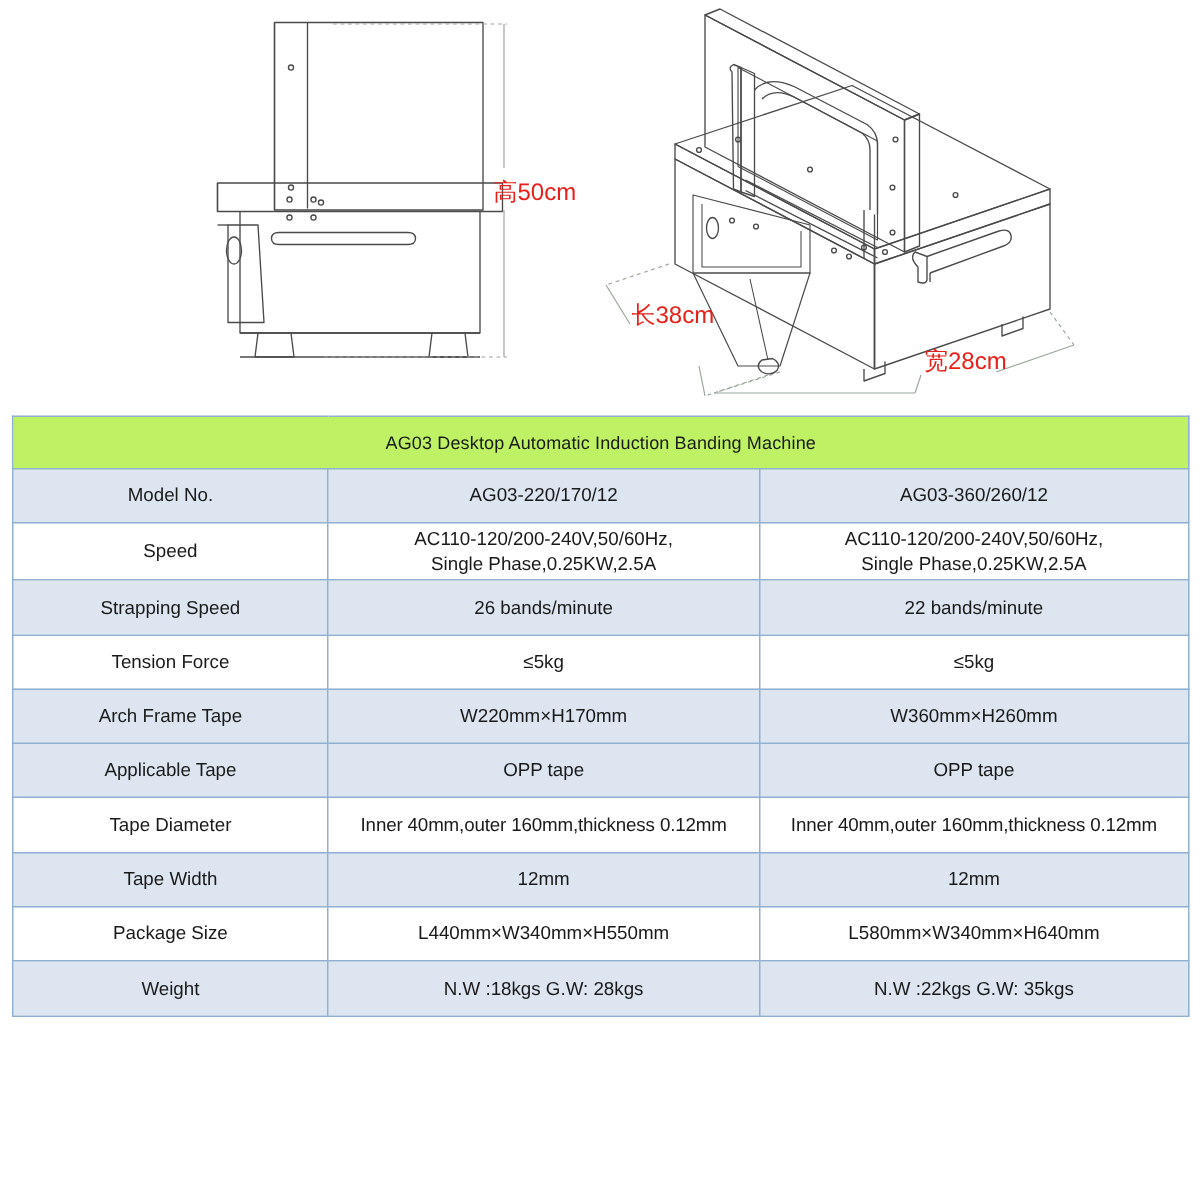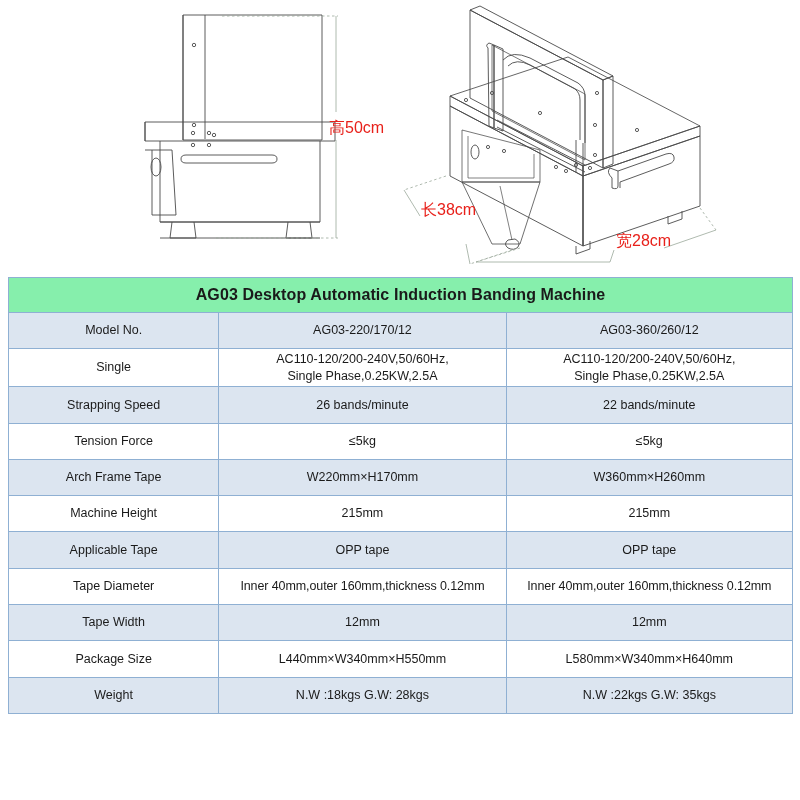--- a/index.html
+++ b/index.html
@@ -56,23 +56,23 @@
     border: 1px solid #8fb0d3;
     text-align: center;
     vertical-align: middle;
     color: #1a1a1a;
     font-size: 12.5px;
     line-height: 1.35;
     padding: 0 3px;
   }
   tr.title-row td {
     height: 34px;
-    font-size: 16px;
-    font-weight: bold;
-    background: #86efac;
+    font-size: 12px;
+    font-weight: normal;
+    background: #bef264;
     letter-spacing: 0.1px;
   }
   tr.band-blue td { background: #dce5f0; }
   tr.band-white td { background: #ffffff; }
   tr.data-row td { height: 35.3px; }
   tr.tall td { height: 37px; }
   .col-label { width: 210px; }
   .col-v1 { width: 287px; }
   .col-v2 { width: 286px; }
   .two-line { font-size: 12px; }
@@ -225,21 +225,21 @@
         <td colspan="3">AG03 Desktop Automatic Induction Banding Machine</td>
       </tr>
 
       <tr class="data-row band-blue">
         <td>Model No.</td>
         <td>AG03-220/170/12</td>
         <td>AG03-360/260/12</td>
       </tr>
 
       <tr class="tall band-white">
-        <td>Single</td>
+        <td>Speed</td>
         <td class="two-line">
           <span>AC110-120/200-240V,50/60Hz,</span>
           <span>Single Phase,0.25KW,2.5A</span>
         </td>
         <td class="two-line">
           <span>AC110-120/200-240V,50/60Hz,</span>
           <span>Single Phase,0.25KW,2.5A</span>
         </td>
       </tr>
 
@@ -254,25 +254,20 @@
         <td>≤5kg</td>
         <td>≤5kg</td>
       </tr>
 
       <tr class="data-row band-blue">
         <td>Arch Frame Tape</td>
         <td>W220mm×H170mm</td>
         <td>W360mm×H260mm</td>
       </tr>
 
-      <tr class="data-row band-white">
-        <td>Machine Height</td>
-        <td>215mm</td>
-        <td>215mm</td>
-      </tr>
 
       <tr class="data-row band-blue">
         <td>Applicable Tape</td>
         <td>OPP tape</td>
         <td>OPP tape</td>
       </tr>
 
       <tr class="data-row band-white">
         <td>Tape Diameter</td>
         <td class="dense">Inner 40mm,outer 160mm,thickness 0.12mm</td>

